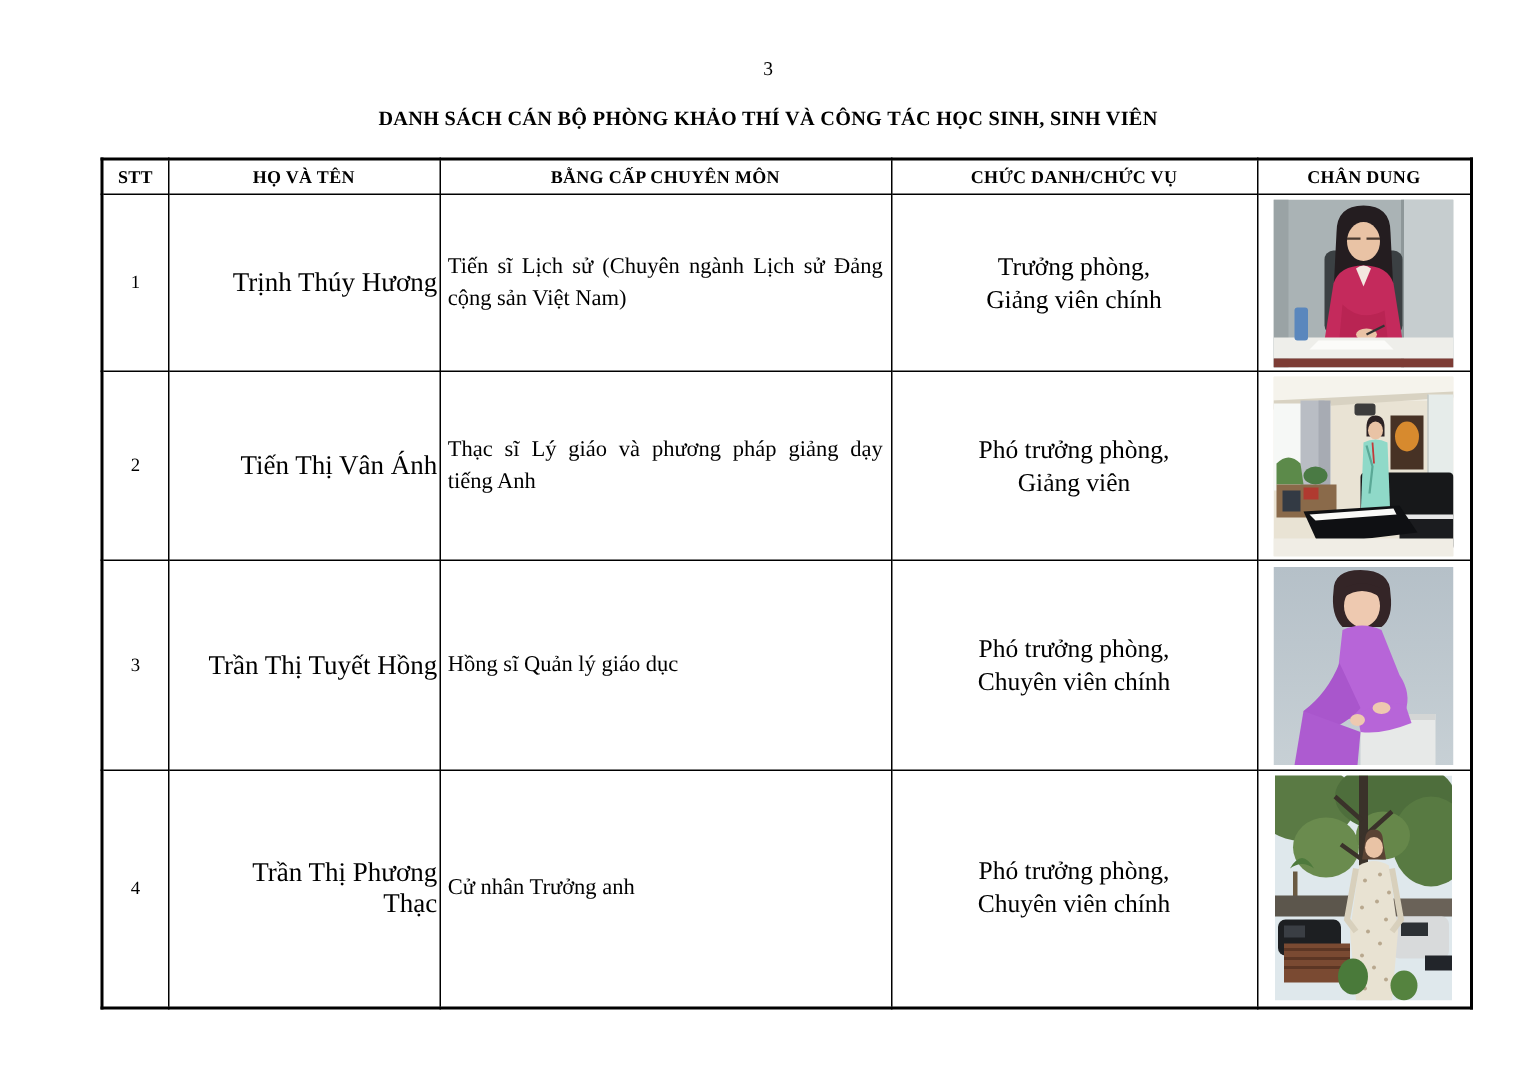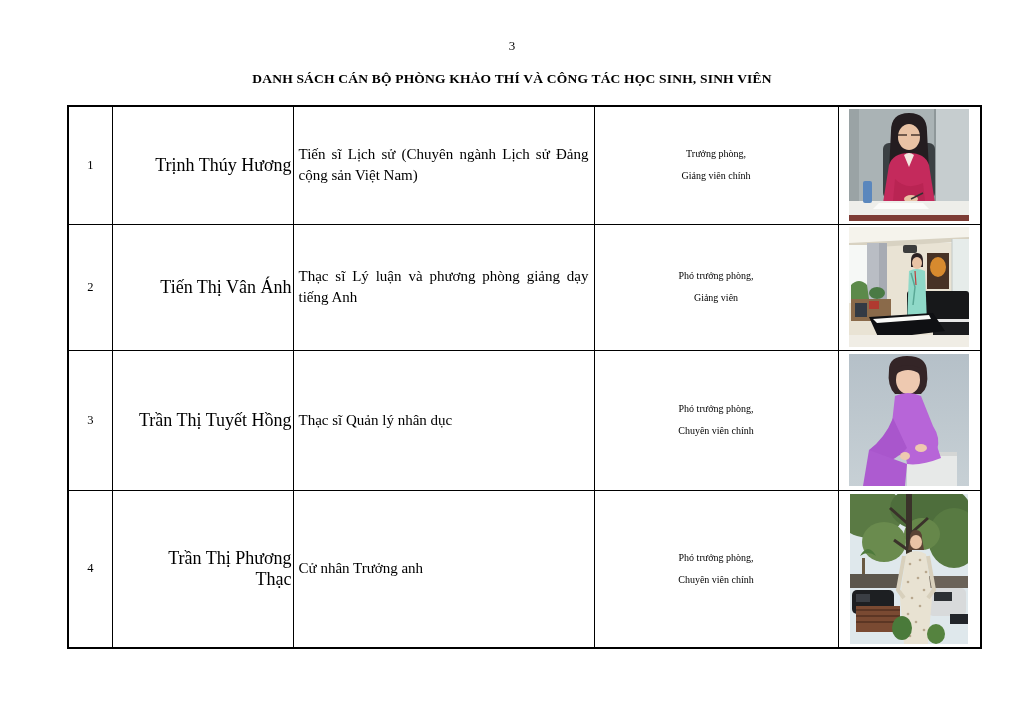--- a/index.html
+++ b/index.html
@@ -27,40 +27,47 @@
     font-size:12px;font-weight:bold;text-align:center;
     height:20px;padding:1px 2px;letter-spacing:.2px;
   }
   td.c-stt{ text-align:center;font-size:12.5px; }
   td.c-name{ text-align:right;font-size:18px;padding-left:16px; }
   td.c-degree{
     font-size:15px;text-align:justify;text-align-last:left;
     padding:0 5px 0 5px;line-height:21px;
   }
   td.c-pos{
-    text-align:center;font-size:10px;line-height:22px;white-space:pre-line;
+    text-align:center;font-size:17px;line-height:22px;white-space:pre-line;
   }
   td.c-photo{ text-align:center;padding:0; }
   td.c-photo svg{ display:inline-block;vertical-align:middle; }
 </style>
 </head>
 <body>
 
 <div class="page-number">3</div>
 <div class="doc-title">DANH SÁCH CÁN BỘ PHÒNG KHẢO THÍ VÀ CÔNG TÁC HỌC SINH, SINH VIÊN</div>
 
 <table class="staff">
   <colgroup>
     <col style="width:44px">
       <col style="width:181px">
       <col style="width:301px">
       <col style="width:244px">
       <col style="width:143px">
   </colgroup>
   <tbody>
+      <tr>
+    <th>STT</th>
+    <th>HỌ VÀ TÊN</th>
+    <th>BẰNG CẤP CHUYÊN MÔN</th>
+    <th>CHỨC DANH/CHỨC VỤ</th>
+    <th>CHÂN DUNG</th>
+  </tr>
 
   <tr style="height:118px">
     <td class="c-stt">1</td>
     <td class="c-name">Trịnh Thúy Hương</td>
     <td class="c-degree">Tiến sĩ Lịch sử (Chuyên ngành Lịch sử Đảng cộng sản Việt Nam)</td>
     <td class="c-pos">Trưởng phòng,
 Giảng viên chính</td>
     <td class="c-photo">
       <svg width="120" height="112" viewBox="0 0 120 112">
         <rect width="120" height="112" fill="#aab3b5"></rect>
@@ -80,21 +87,21 @@
         <path d="M30 94 L74 94 L80 100 L24 100 Z" fill="#fbfbf9"></path>
         <rect x="14" y="72" width="9" height="22" rx="2" fill="#5a87bd"></rect>
         <rect y="106" width="120" height="6" fill="#7d3c35"></rect>
       </svg>
     </td>
   </tr>
 
   <tr style="height:126px">
     <td class="c-stt">2</td>
     <td class="c-name">Tiến Thị Vân Ánh</td>
-    <td class="c-degree">Thạc sĩ Lý luận và phương phòng giảng dạy tiếng Anh</td>
+    <td class="c-degree">Thạc sĩ Lý giáo và phương pháp giảng dạy tiếng Anh</td>
     <td class="c-pos">Phó trưởng phòng,
 Giảng viên</td>
     <td class="c-photo">
       <svg width="120" height="120" viewBox="0 0 120 120">
         <rect width="120" height="120" fill="#e9e3d4"></rect>
         <rect width="120" height="16" fill="#f5f3ec"></rect>
         <path d="M0 16 L120 10 L120 14 L0 22 Z" fill="#d8d2c2"></path>
         <rect x="0" y="18" width="38" height="58" fill="#f6f8f6"></rect>
         <rect x="18" y="16" width="16" height="62" fill="#b9bdc4"></rect>
         <rect x="30" y="16" width="8" height="62" fill="#a7abb3"></rect>
@@ -119,21 +126,21 @@
         <path d="M20 90 L84 86 L96 104 L30 112 Z" fill="#0f1013"></path>
         <path d="M24 92 L80 88 L82 92 L28 96 Z" fill="#fafaf8"></path>
         <rect y="108" width="120" height="12" fill="#f0ede5"></rect>
       </svg>
     </td>
   </tr>
 
   <tr style="height:140px">
     <td class="c-stt">3</td>
     <td class="c-name">Trần Thị Tuyết Hồng</td>
-    <td class="c-degree">Thạc sĩ Quản lý nhân dục</td>
+    <td class="c-degree">Hồng sĩ Quản lý giáo dục</td>
     <td class="c-pos">Phó trưởng phòng,
 Chuyên viên chính</td>
     <td class="c-photo">
       <svg width="120" height="132" viewBox="0 0 120 132">
         <defs>
           <linearGradient id="bg3" x1="0" y1="0" x2="0" y2="1">
             <stop offset="0" stop-color="#b5c0c8"></stop>
                 <stop offset="1" stop-color="#c7d0d5"></stop>
           </linearGradient>
         </defs>

